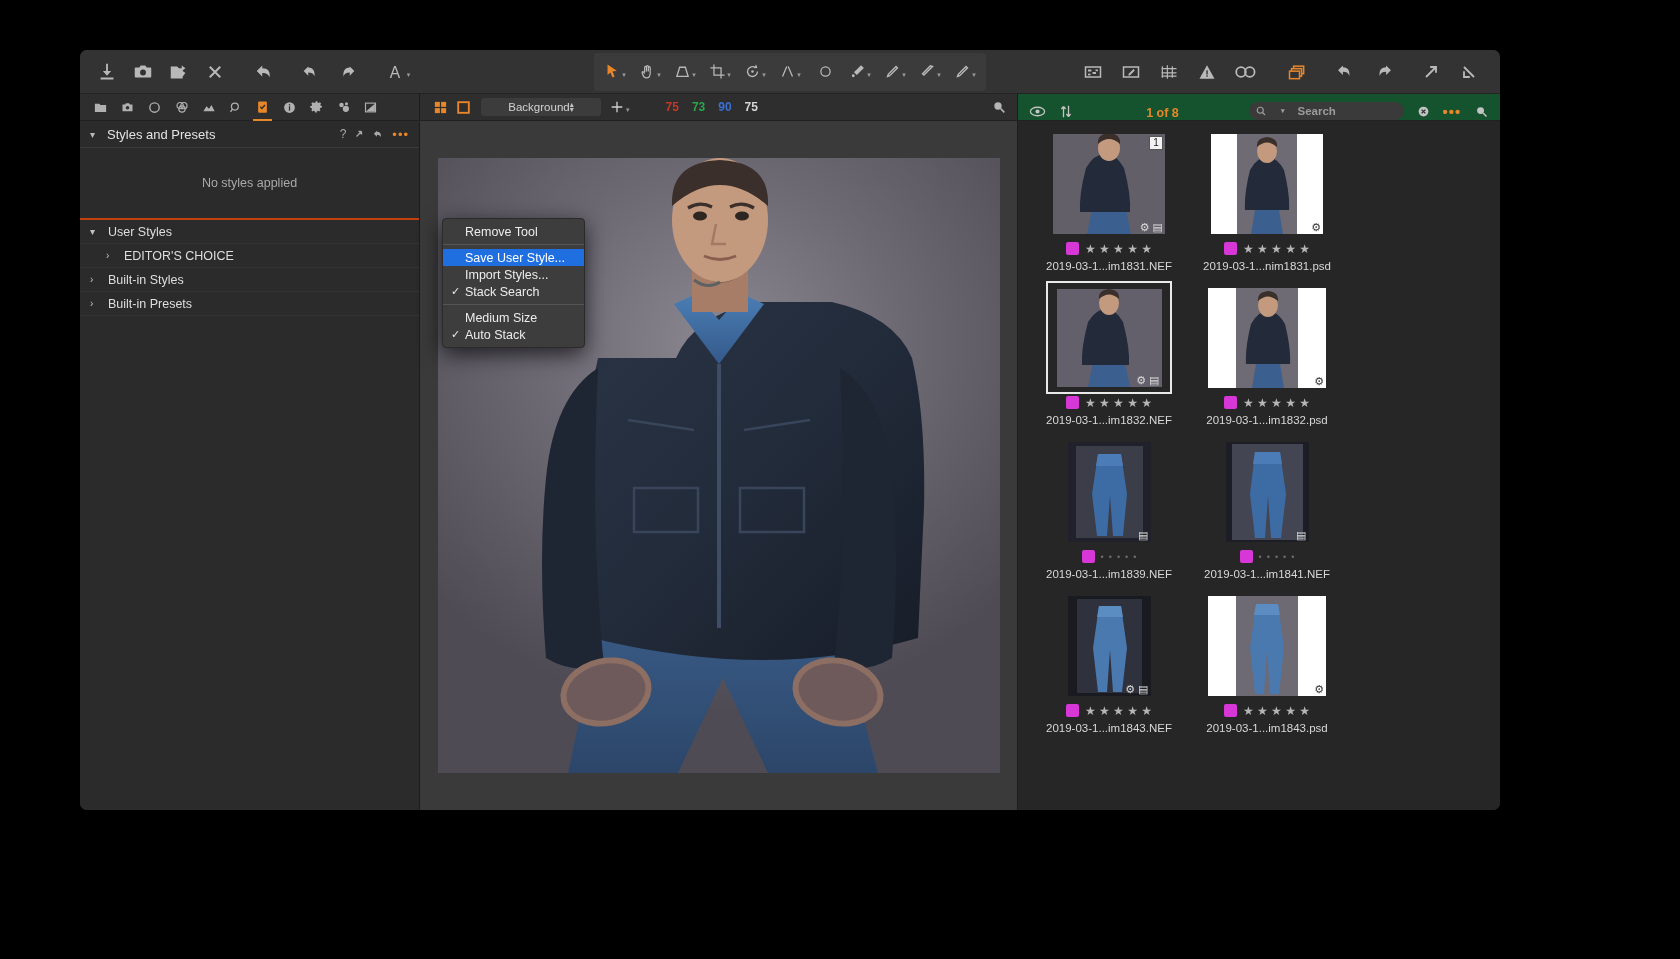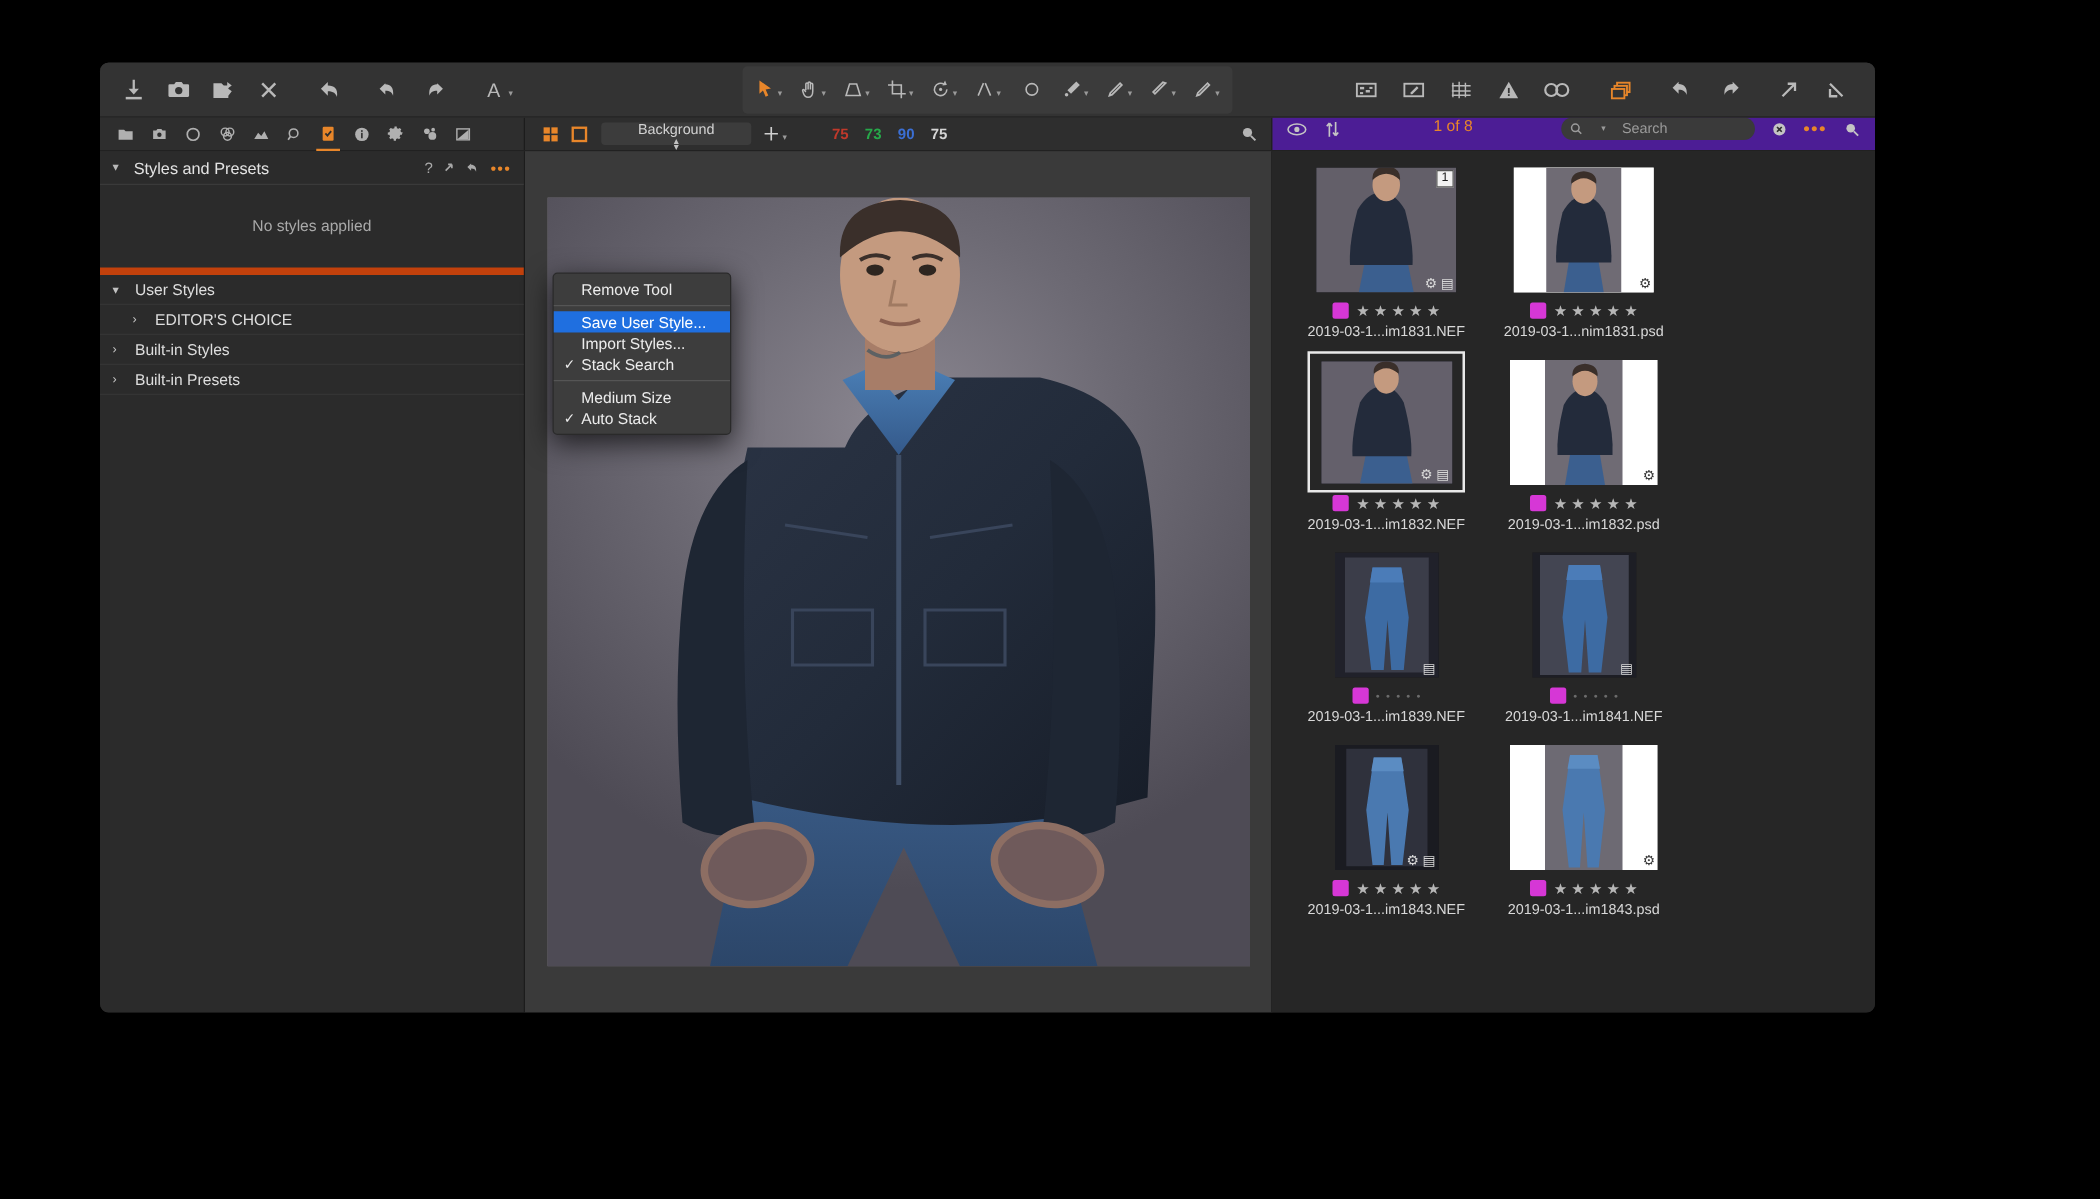--- a/index.html
+++ b/index.html
@@ -62,29 +62,29 @@
   .tabico.sel{color:#e8862a;}
   .tabico.sel::after{
     content:"";position:absolute;bottom:-1px;left:3px;right:3px;height:2px;background:#e8862a;
   }
   .viewerbar{flex:1;display:flex;align-items:center;gap:8px;padding:0 10px;
              background:#2e2e2e;border-right:1px solid #1c1c1c;}
   .vb-icons{display:flex;gap:3px;}
   .vbico{width:20px;height:20px;display:flex;align-items:center;justify-content:center;color:#e8862a;}
   .layersel{
     width:120px;height:18px;background:#3c3c3c;border-radius:3px;
-    display:flex;align-items:center;justify-content:space-between;
-    padding:0 5px;font-size:11.5px;color:#d2d2d2;flex-direction:column;
+    display:flex;align-items:center;justify-content:center;
+    padding:0 5px;font-size:11.5px;color:#d2d2d2;
   }
   .stepper{display:flex;flex-direction:column;line-height:5px;font-size:8px;color:#c2c2c2;}
   .plusbtn{color:#cfcfcf;display:flex;align-items:center;}
   .rgbvals{display:flex;gap:13px;margin-left:28px;font-size:12px;font-weight:bold;align-items:flex-end;}
   .rv-r{color:#c0392b;} .rv-g{color:#27a84a;} .rv-b{color:#3b6fd4;} .rv-k{color:#d5d5d5;}
   .vb-right{margin-left:auto;color:#b5b5b5;display:flex;align-items:center;}
-  .browserbar{width:482px;display:flex;align-items:flex-start;gap:9px;padding:0 9px;background:#4c1d95;}
+  .browserbar{width:482px;display:flex;align-items:flex-end;gap:9px;padding:0 9px;background:#14532d;font-weight:bold;}
   .bb-ico{width:20px;height:18px;display:flex;align-items:center;justify-content:center;color:#c4c4c4;}
   .ofcount{flex:0 0 auto;margin-left:auto;margin-right:auto;color:#e8862a;font-size:12.5px;}
   .searchbox{display:flex;align-items:center;gap:13px;height:18px;background:#3a3a3a;border-radius:9px;
              padding:0 6px;width:155px;color:#9b9b9b;font-size:11.5px;}
   .searchbox .ph{flex:1;}
 
   
   .body{display:flex;height:689px;}
 
   
@@ -92,21 +92,21 @@
              display:flex;flex-direction:column;position:relative;}
   .panelhdr{
     height:27px;display:flex;align-items:center;padding:0 10px;gap:7px;
     border-bottom:1px solid #3a3a3a;background:#2b2b2b;
   }
   .disc{font-size:10px;color:#b8b8b8;width:10px;}
   .panelhdr .ttl{font-size:13px;color:#e3e3e3;flex:1;}
   .hdr-ico{color:#a9a9a9;font-size:12px;display:flex;align-items:center;}
   .hdr-ico.dots{color:#e8862a;letter-spacing:1px;font-size:13px;}
   .noStyles{height:72px;display:flex;align-items:center;justify-content:center;
-            font-size:12.5px;color:#a9a9a9;border-bottom:6px solid #c2410c;}
+            font-size:12.5px;color:#a9a9a9;border-bottom:2px solid #c2410c;}
   .treerow{height:24px;display:flex;align-items:center;gap:8px;padding:0 10px;
            font-size:12.5px;color:#dedede;border-bottom:1px solid #343434;}
   .treerow .arrow{width:10px;font-size:10px;color:#c2c2c2;}
   .treerow.indent{padding-left:26px;}
   .treerow.noarrow{padding-left:26px;}
   .spacer{flex:1;}
 
   
   .viewer{flex:1;background:#3a3a3a;display:flex;align-items:center;justify-content:center;
           border-right:1px solid #1c1c1c;overflow:hidden;position:relative;}

